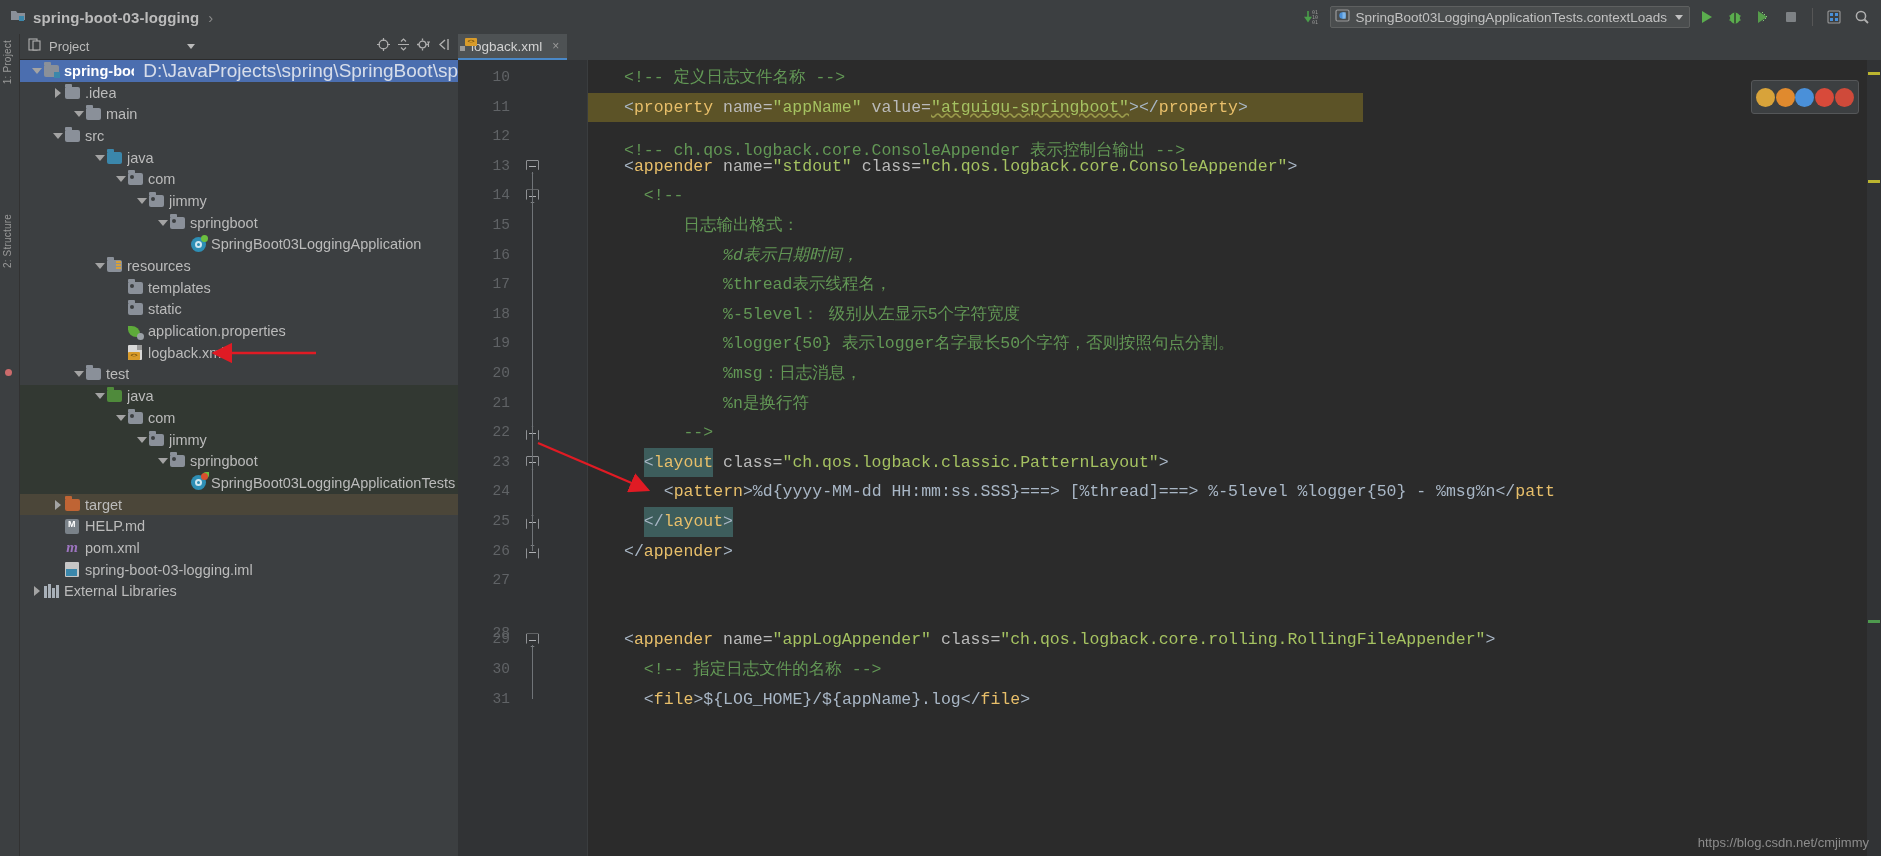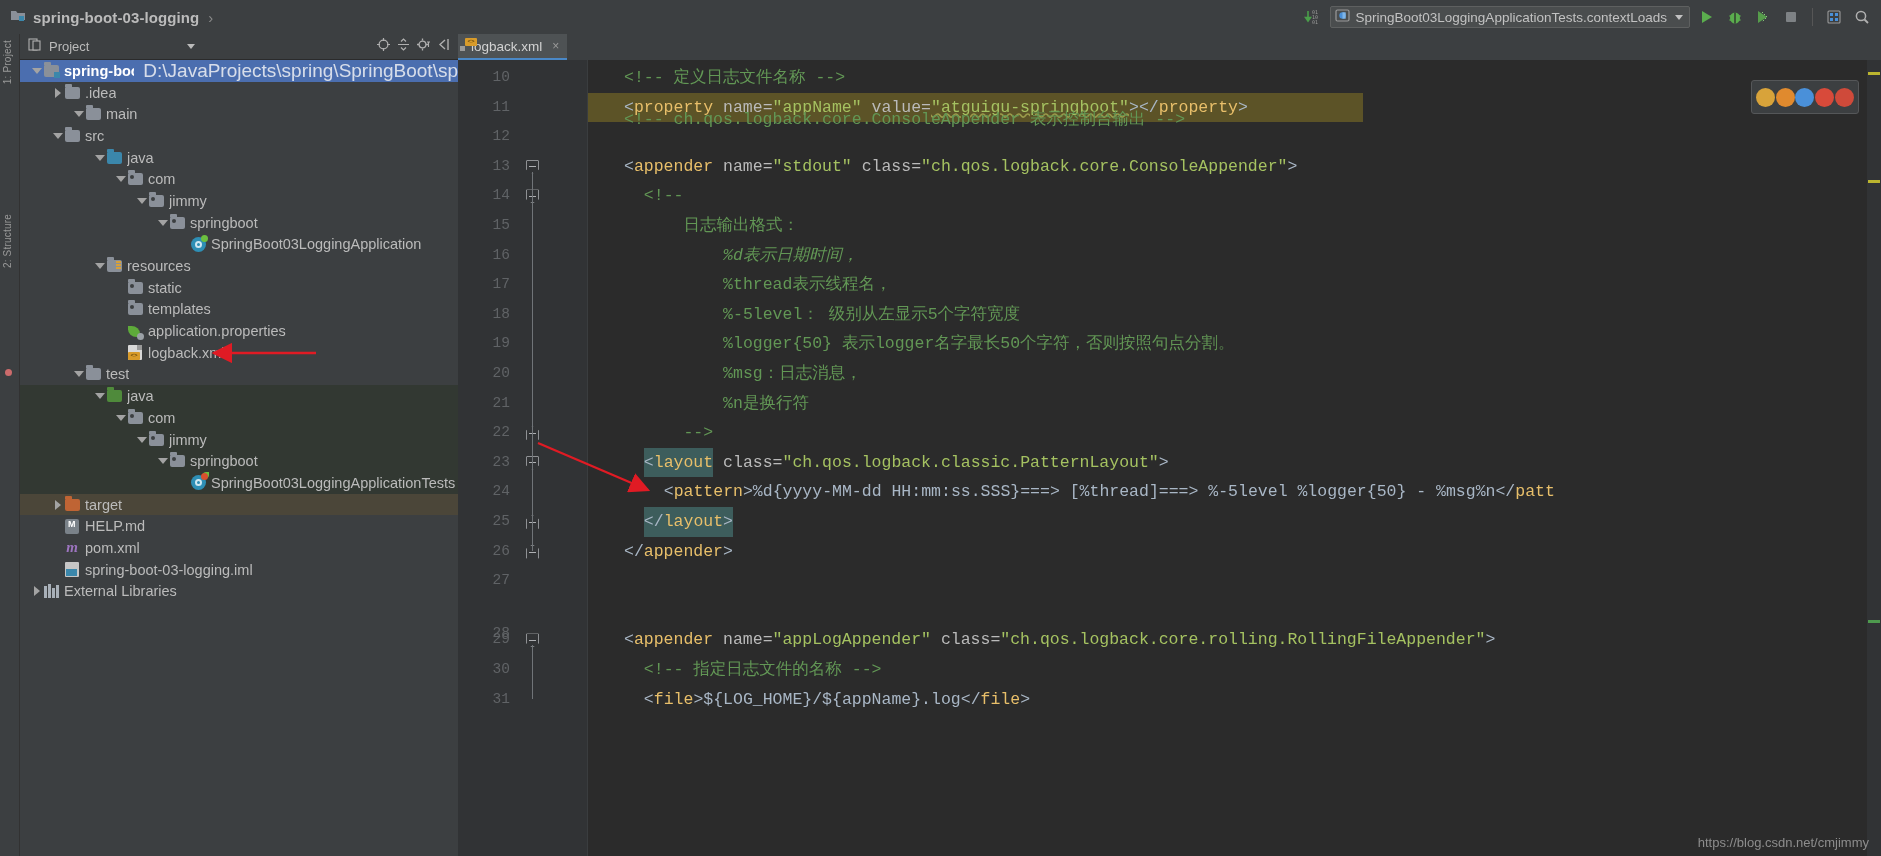--- a/index.html
+++ b/index.html
@@ -391,30 +391,30 @@
           </span>
           <span class="lbl">resources</span>
         </div>
         <div class="node" style="padding-left: 94px;">
           <span class="tw"></span>
           <span class="ico">
             <span class="folder">
               <span class="dot"></span>
             </span>
           </span>
+          <span class="lbl">templates</span>
+        </div>
+        <div class="node" style="padding-left: 94px;">
+          <span class="tw"></span>
+          <span class="ico">
+            <span class="folder">
+              <span class="dot"></span>
+            </span>
+          </span>
           <span class="lbl">static</span>
-        </div>
-        <div class="node" style="padding-left: 94px;">
-          <span class="tw"></span>
-          <span class="ico">
-            <span class="folder">
-              <span class="dot"></span>
-            </span>
-          </span>
-          <span class="lbl">templates</span>
         </div>
         <div class="node" style="padding-left: 94px;">
           <span class="tw"></span>
           <span class="ico">
             <span class="propicon">
               <span class="leaf2"></span>
               <span class="gear"></span>
             </span>
           </span>
           <span class="lbl">application.properties</span>
@@ -586,21 +586,21 @@
           <div class="foldcap down" style="top: 573.4px;"></div>
           <div class="foldline" style="top: 111.8px; height: 378.8px;"></div>
           <div class="foldline" style="top: 141.4px; height: 230.8px;"></div>
           <div class="foldline" style="top: 407.8px; height: 53.2px;"></div>
           <div class="foldline" style="top: 585.4px; height: 53.2px;"></div>
         </div>
       <div class="codelines" id="codelines">
           <div class="cl" style="top: 3px; left: 36px;"><span class="c-cmt">&lt;!-- 定义日志文件名称 --&gt;</span></div>
           <div class="hl-line" style="top: 32.6px; width: 775px;"></div>
           <div class="cl" style="top: 32.6px; left: 36px;"><span class="c-punct">&lt;</span><span class="c-tag">property</span><span class="c-attr"> name=</span><span class="c-val">"appName"</span><span class="c-attr"> value=</span><span class="c-val wavy">"atguigu-springboot"</span><span class="c-punct">&gt;&lt;/</span><span class="c-tag">property</span><span class="c-punct">&gt;</span></div>
-          <div class="cl" style="top: 45px; left: 36px;"><span class="c-cmt">&lt;!-- ch.qos.logback.core.ConsoleAppender 表示控制台输出 --&gt;</span></div>
+          <div class="cl" style="top: 76px; left: 36px;"><span class="c-cmt">&lt;!-- ch.qos.logback.core.ConsoleAppender 表示控制台输出 --&gt;</span></div>
           <div class="cl" style="top: 91.8px; left: 36px;"><span class="c-punct">&lt;</span><span class="c-tag">appender</span><span class="c-attr"> name=</span><span class="c-val">"stdout"</span><span class="c-attr"> class=</span><span class="c-val">"ch.qos.logback.core.ConsoleAppender"</span><span class="c-punct">&gt;</span></div>
           <div class="cl" style="top: 121.4px; left: 55.86px;"><span class="c-cmt">&lt;!--</span></div>
           <div class="cl" style="top: 151px; left: 55.86px;"><span class="c-cmt">    日志输出格式：</span></div>
           <div class="cl" style="top: 180.6px; left: 55.86px; font-style: italic;"><span class="c-cmt">        %d表示日期时间，</span></div>
           <div class="cl" style="top: 210.2px; left: 55.86px;"><span class="c-cmt">        %thread表示线程名，</span></div>
           <div class="cl" style="top: 239.8px; left: 55.86px;"><span class="c-cmt">        %-5level： 级别从左显示5个字符宽度</span></div>
           <div class="cl" style="top: 269.4px; left: 55.86px;"><span class="c-cmt">        %logger{50} 表示logger名字最长50个字符，否则按照句点分割。</span></div>
           <div class="cl" style="top: 299px; left: 55.86px;"><span class="c-cmt">        %msg：日志消息，</span></div>
           <div class="cl" style="top: 328.6px; left: 55.86px;"><span class="c-cmt">        %n是换行符</span></div>
           <div class="cl" style="top: 358.2px; left: 55.86px;"><span class="c-cmt">    --&gt;</span></div>

